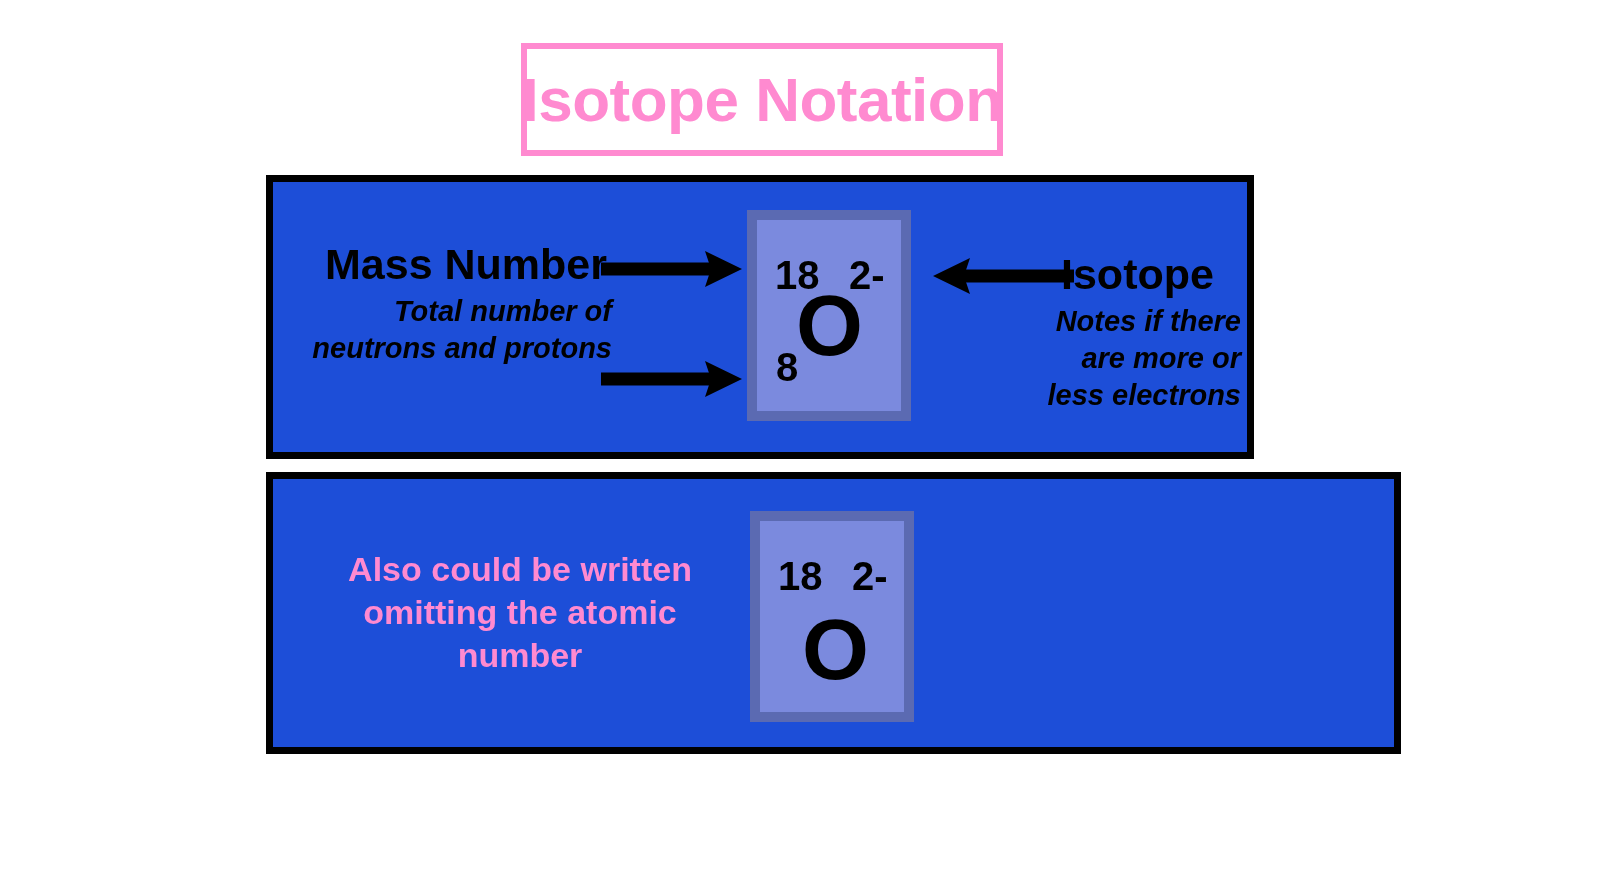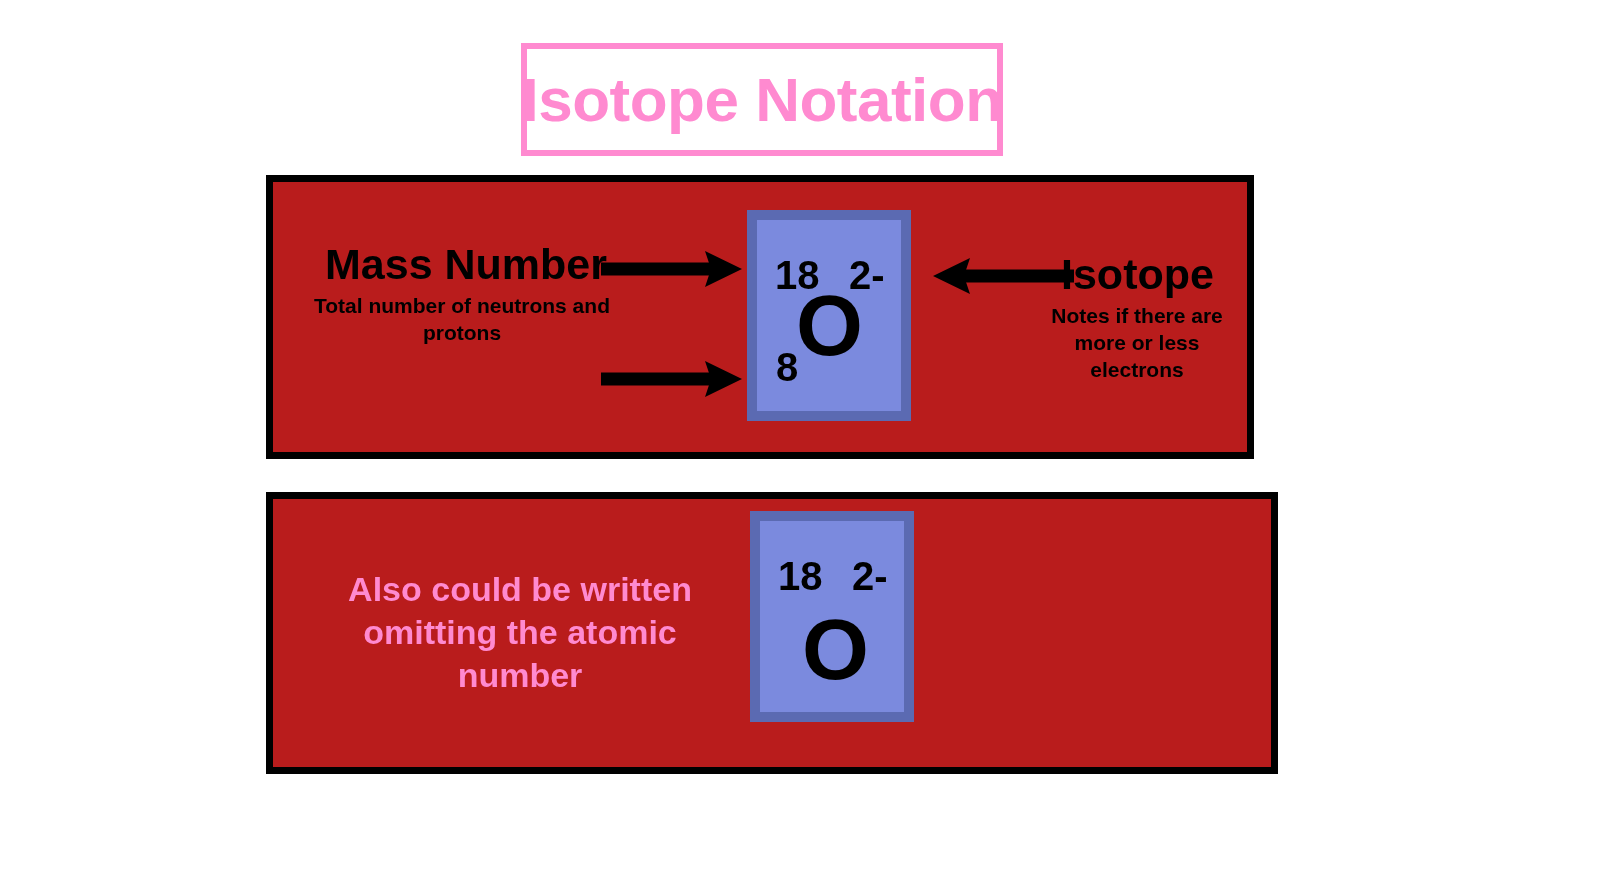--- a/index.html
+++ b/index.html
@@ -37,32 +37,32 @@
     letter-spacing: -0.5px;
     line-height: 1;
     white-space: nowrap;
   }
 
   
   .panel {
     position: absolute;
     box-sizing: border-box;
     border: 7px solid #000000;
-    background: #b91c1c;
+    background: #1d4ed8;
   }
   #panel-top {
     left: 266px;
     top: 175px;
     width: 988px;
     height: 284px;
   }
   #panel-bottom {
     left: 266px;
-    top: 492px;
-    width: 1012px;
+    top: 472px;
+    width: 1135px;
     height: 282px;
   }
 
   
   .element-tile {
     position: absolute;
     background: #5b6ab2;
     border-radius: 0;
     box-sizing: border-box;
     padding: 10px;
@@ -128,23 +128,24 @@
     font-weight: 700;
     color: #000;
     font-size: 43px;
     line-height: 1;
     white-space: nowrap;
   }
   .lbl-sub {
     position: absolute;
     font-weight: 700;
     color: #000;
-    font-size: 21px;
+    font-size: 29px;
     line-height: 1.28;
-    text-align: center;
+    text-align: right;
+    font-style: italic;
   }
 
   #mass-heading   { left: 318px; top: 236px; }
   #mass-sub       { left: 312px; top: 286px; width: 292px; }
   #atomic-heading { left: 283px; top: 346px; }
   #atomic-sub     { left: 312px; top: 396px; width: 260px; }
 
   #charge-heading { left: 1061px; top: 246px; }
   #charge-sub     { left: 1033px; top: 296px; width: 202px; }
 

